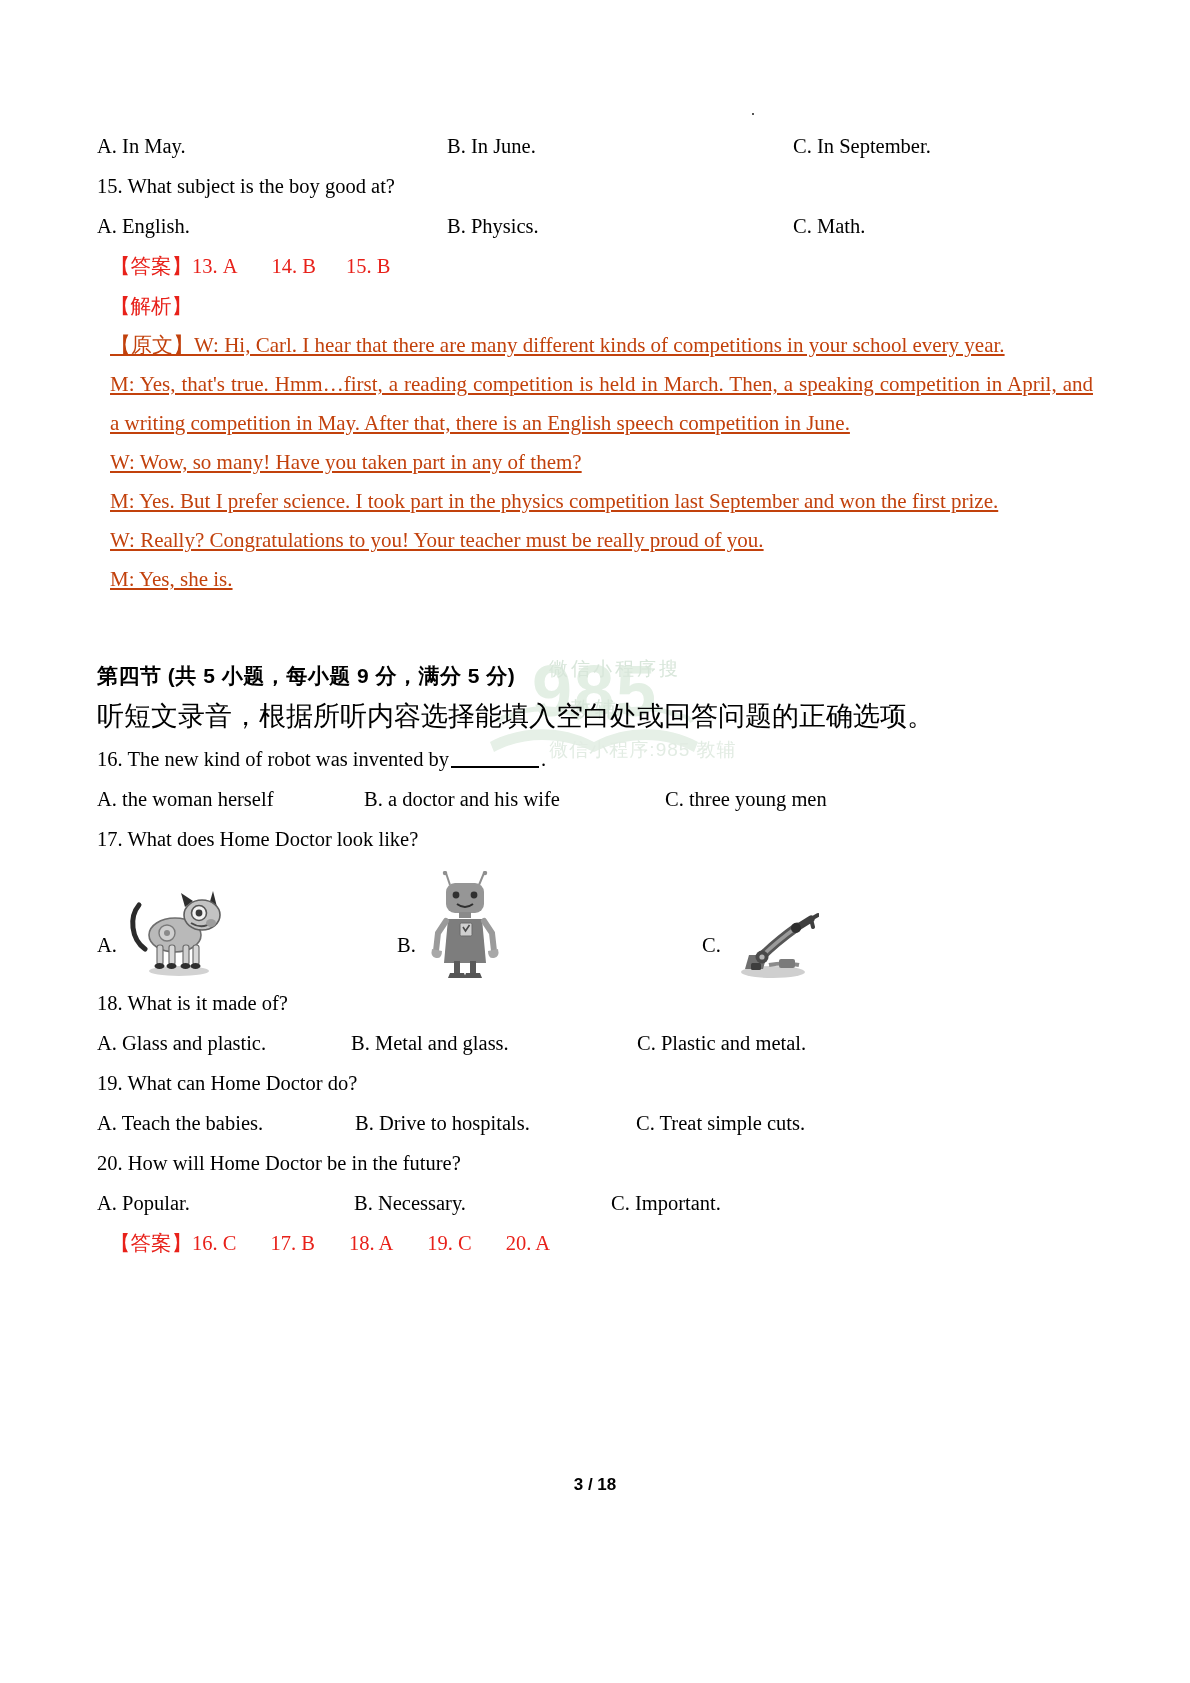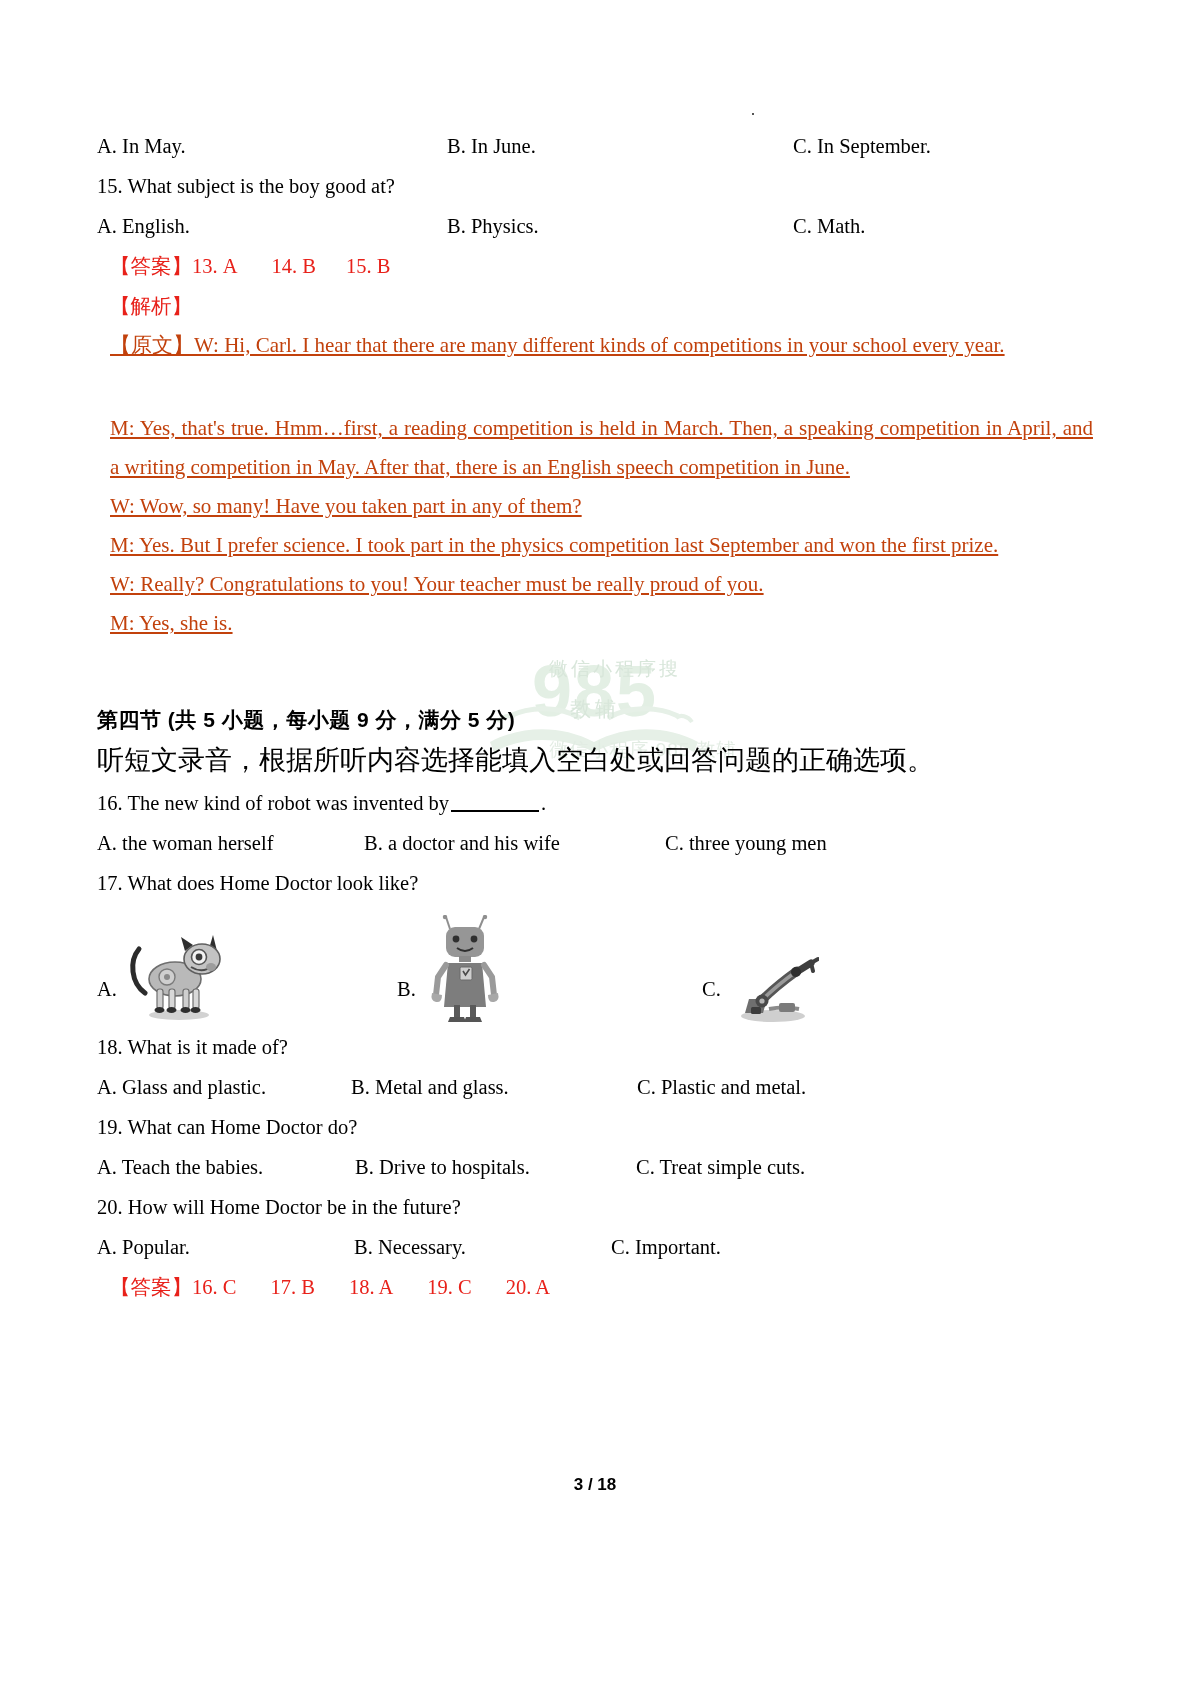--- a/index.html
+++ b/index.html
@@ -202,21 +202,21 @@
     <div class="ansrow">
       <span>【答案】</span><span>13. A</span><span class="gap"></span><span>14. B</span><span class="gap-s"></span><span>15. B</span>
     </div>
 
     <div class="ansrow">【解析】</div>
 
     <div class="tp tp-indent" style="text-align-last:left;">
       <span>【原文】</span><span>W: Hi, Carl. I hear that there are many different kinds of competitions in your school every year.</span>
     </div>
 
-    <div class="tp tp-indent" style="text-align-last:left;margin-top:44px;">M: Yes, that's true. Hmm…first, a reading competition is held in March. Then, a speaking competition in April, and a writing competition in May. After that, there is an English speech competition in June.</div>
+    <div class="tp tp-indent" style="text-align-last:left;">M: Yes, that's true. Hmm…first, a reading competition is held in March. Then, a speaking competition in April, and a writing competition in May. After that, there is an English speech competition in June.</div>
 
     <div class="tp tp-indent" style="text-align-last:left;">W: Wow, so many! Have you taken part in any of them?</div>
 
     <div class="tp tp-indent" style="text-align-last:left;">M: Yes. But I prefer science. I took part in the physics competition last September and won the first prize.</div>
 
     <div class="tp tp-indent" style="text-align-last:left;">W: Really? Congratulations to you! Your teacher must be really proud of you.</div>
 
     <div class="tp tp-indent" style="text-align-last:left;">M: Yes, she is.</div>
 
     <div class="spacer-block"></div>

